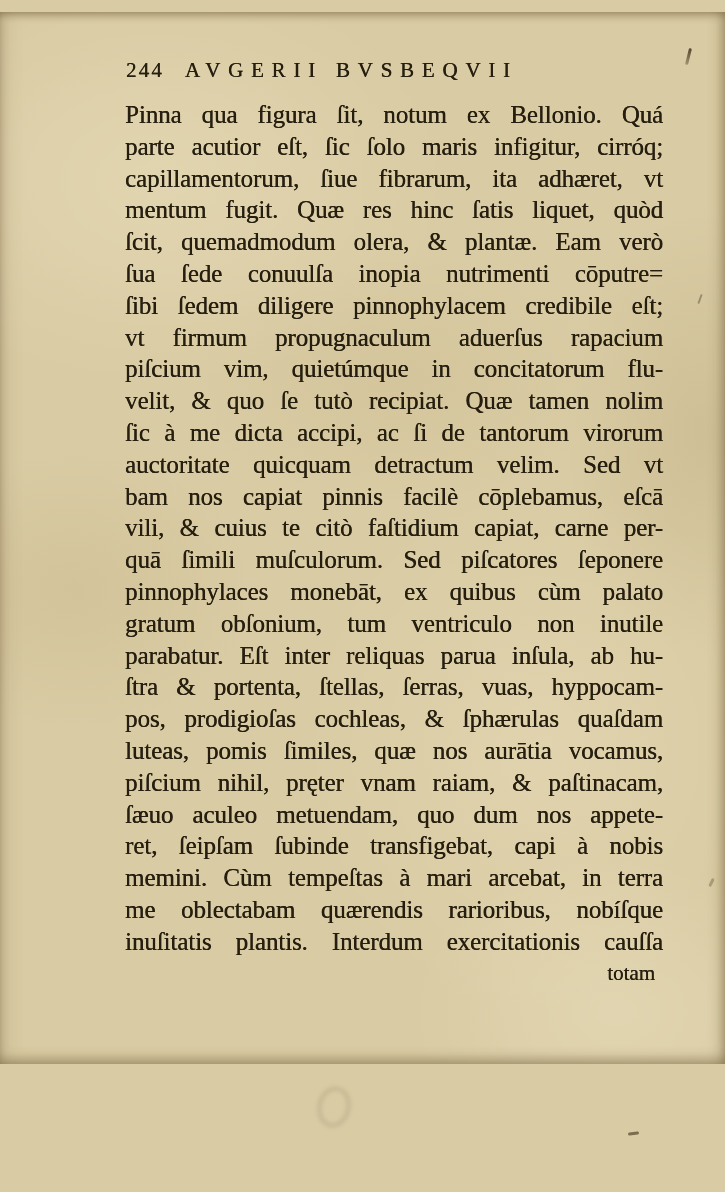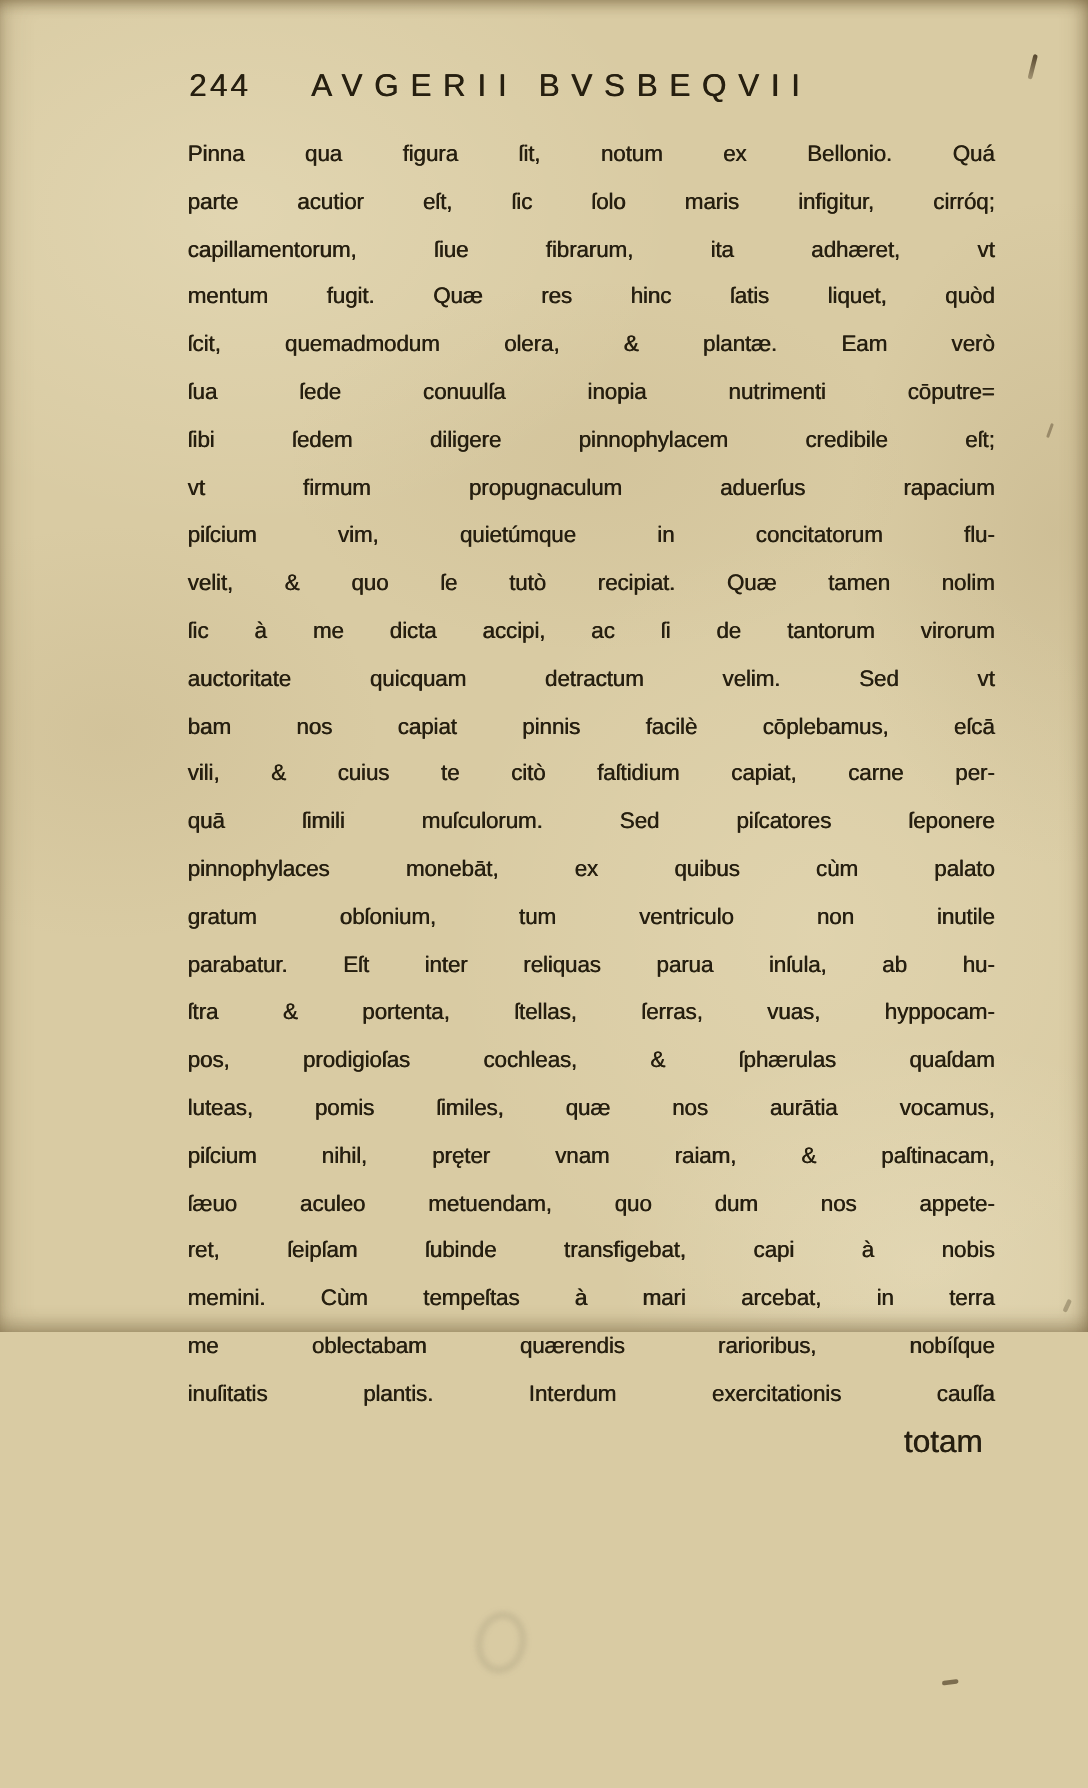--- a/index.html
+++ b/index.html
@@ -5,65 +5,65 @@
   html, body {
     margin: 0;
     padding: 0;
     width: 725px;
     height: 1192px;
     overflow: hidden;
     background: #d9cba3;
   }
   .page {
     position: absolute;
-    top: 0; left: 0;
+    top: 12px; left: 0;
     width: 725px;
-    height: 888px;
+    height: 1052px;
     background:
       radial-gradient(ellipse 420px 300px at 22% 16%, rgba(255, 250, 226, 0.22), transparent 70%),
       radial-gradient(ellipse 380px 420px at 75% 70%, rgba(255, 248, 222, 0.18), transparent 65%),
       radial-gradient(ellipse 300px 220px at 85% 95%, rgba(255, 250, 228, 0.22), transparent 70%),
       radial-gradient(ellipse 260px 200px at 10% 55%, rgba(150, 124, 78, 0.10), transparent 70%),
       radial-gradient(ellipse 300px 180px at 55% 35%, rgba(148, 122, 76, 0.08), transparent 70%),
       radial-gradient(ellipse 200px 320px at 97% 40%, rgba(140, 116, 72, 0.14), transparent 70%),
       #d9cba3;
     box-shadow:
       inset 0 6px 9px -4px rgba(105, 86, 50, 0.55),
       inset 0 -9px 13px -5px rgba(105, 86, 50, 0.45),
       inset -9px 0 14px -6px rgba(105, 86, 50, 0.42),
       inset 11px 0 22px -11px rgba(105, 86, 50, 0.30);
-    font-family: Liberation Sans, sans-serif;
+    font-family: Liberation Serif, serif;
     color: var(--ink, #261f10);
   }
   .running-head {
     position: absolute;
     top: 46px;
     left: 126px;
     width: 538px;
     display: flex;
     align-items: baseline;
     font-size: 21px;
     text-shadow: 0.35px 0 0 currentColor;
     white-space: nowrap;
   }
   .page-number {
     letter-spacing: 0.10em;
   }
   .running-title {
-    margin-left: 40px;
+    margin-left: 21px;
     letter-spacing: 0.37em;
   }
   .body-text {
     position: absolute;
     top: 87px;
     left: 125px;
     width: 538px;
   }
   .line {
-    font-size: 15px;
+    font-size: 25px;
     line-height: 31.8px;
     text-align: justify;
     text-align-last: justify;
     text-shadow: 0.35px 0 0 currentColor;
     white-space: normal;
     letter-spacing: -0.1px;
   }
   .catchword {
     font-size: 21px;
     line-height: 31.8px;

